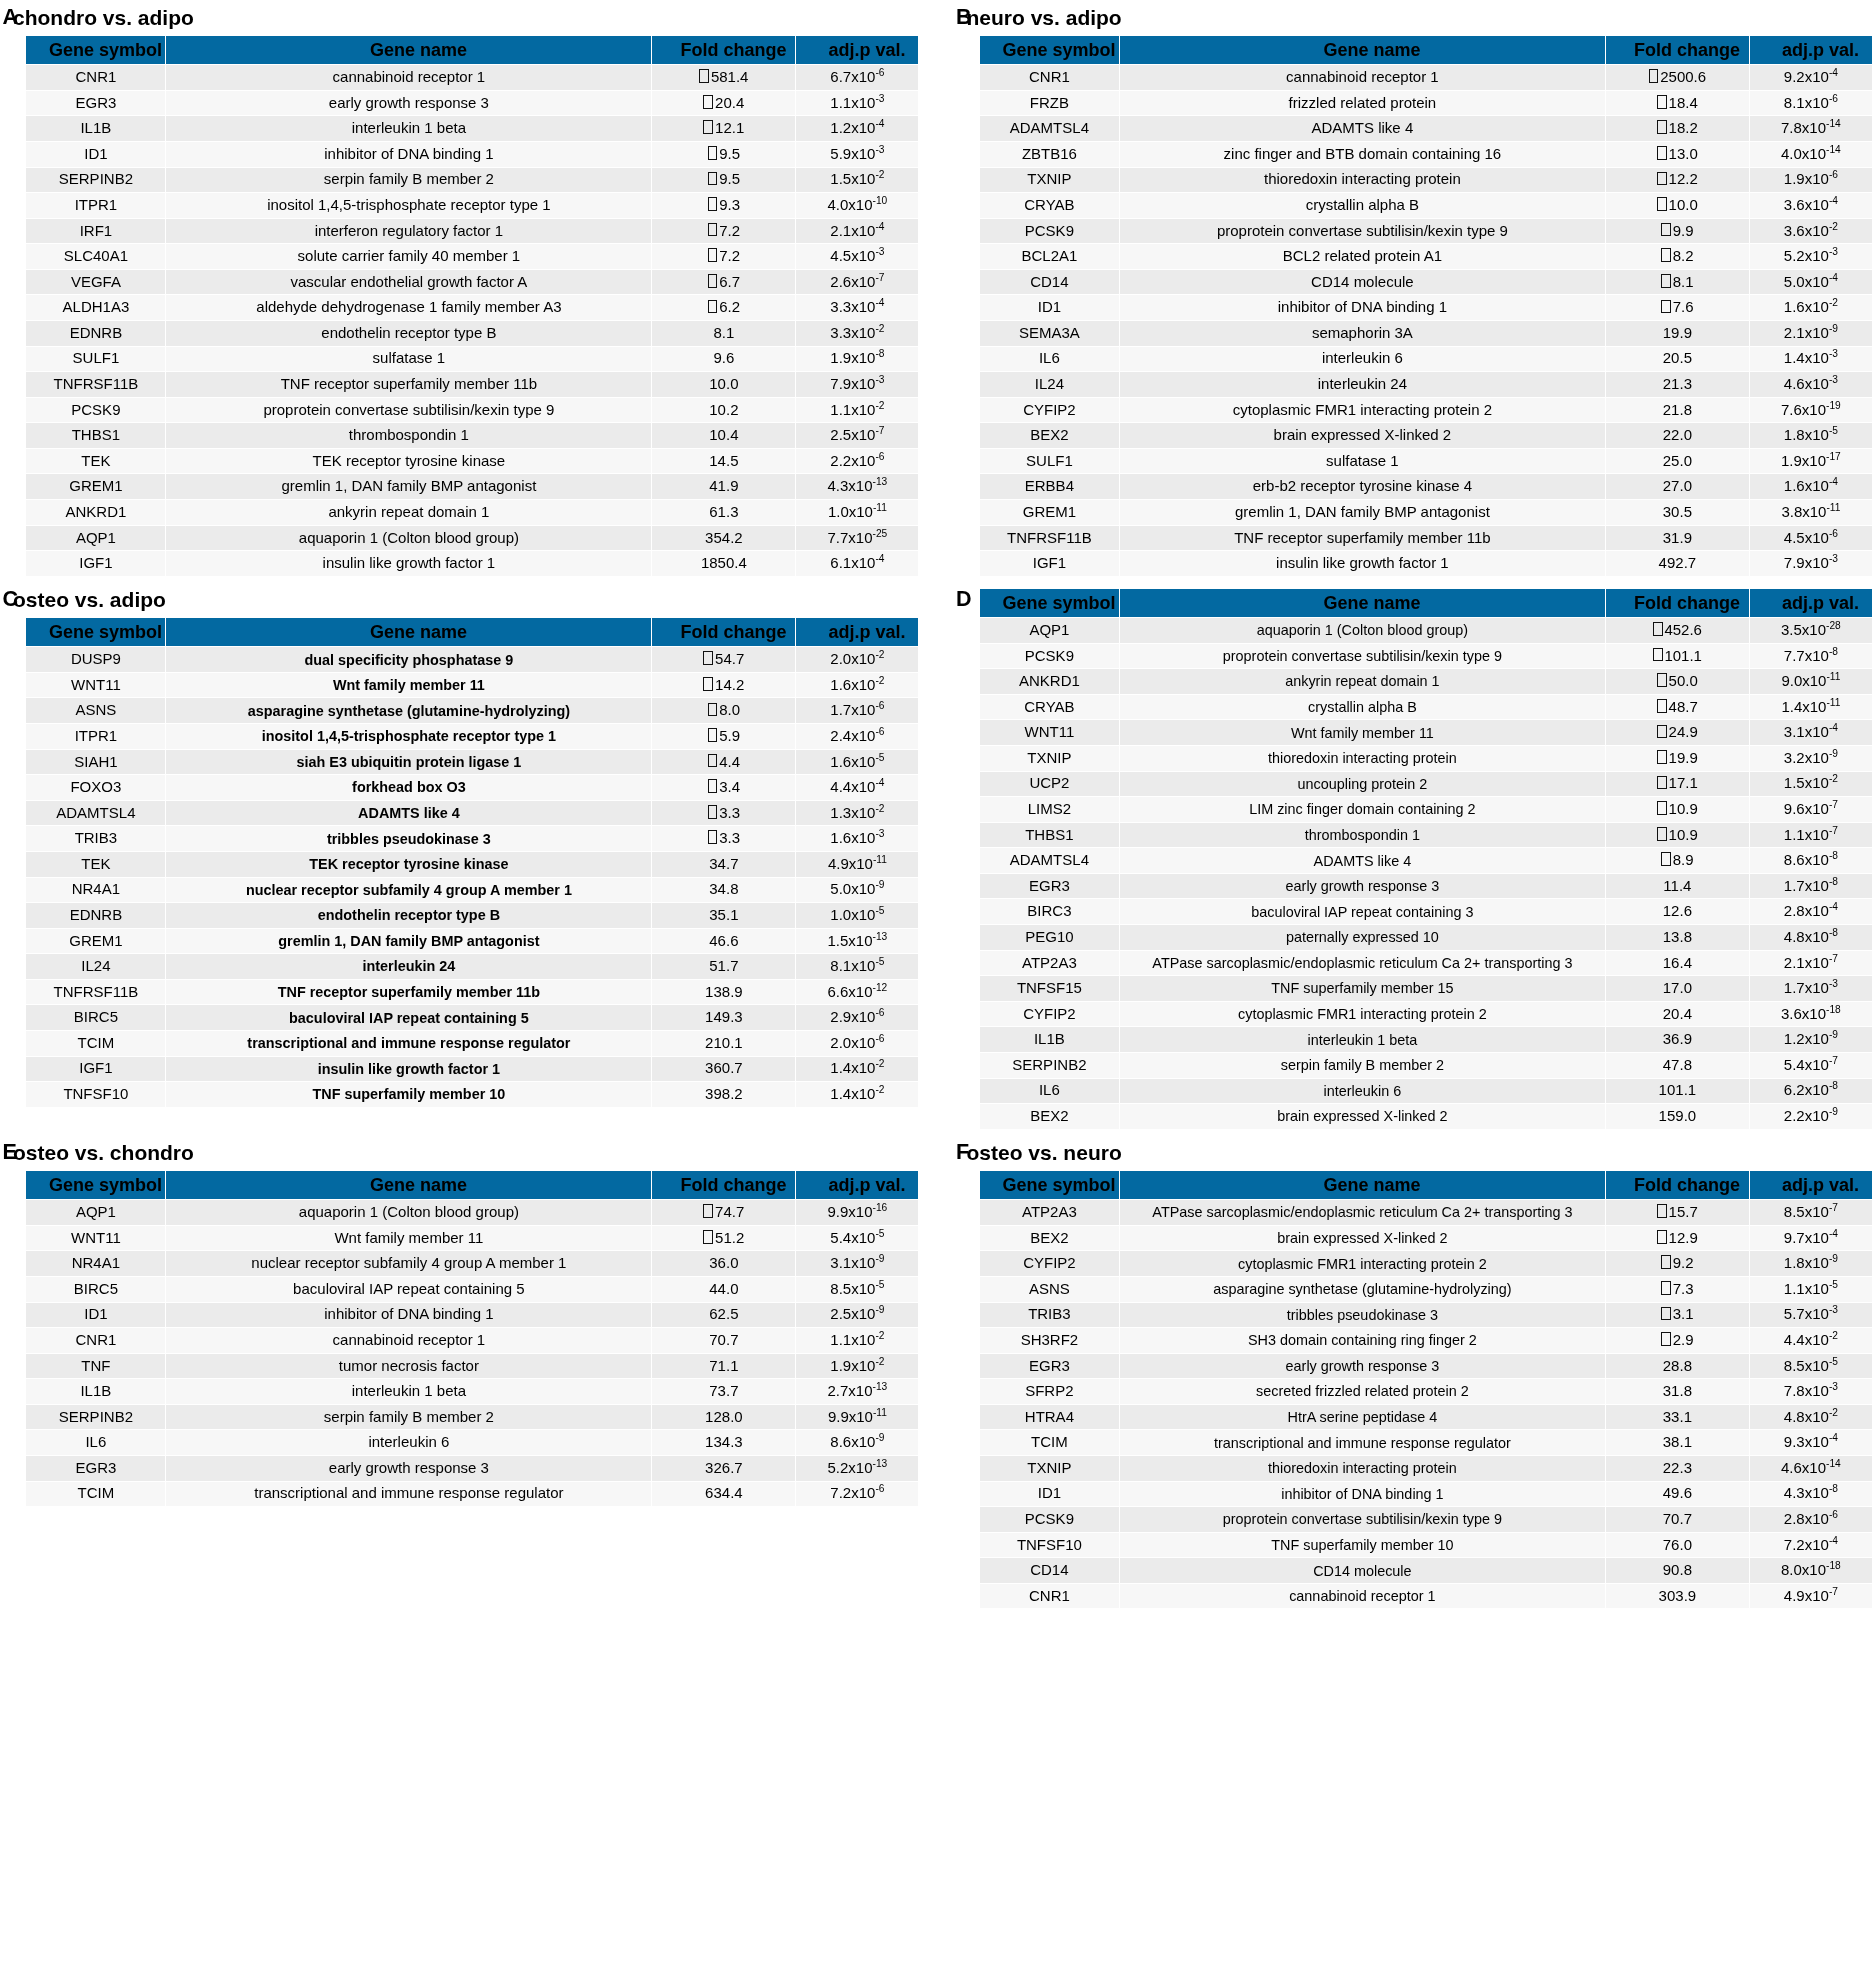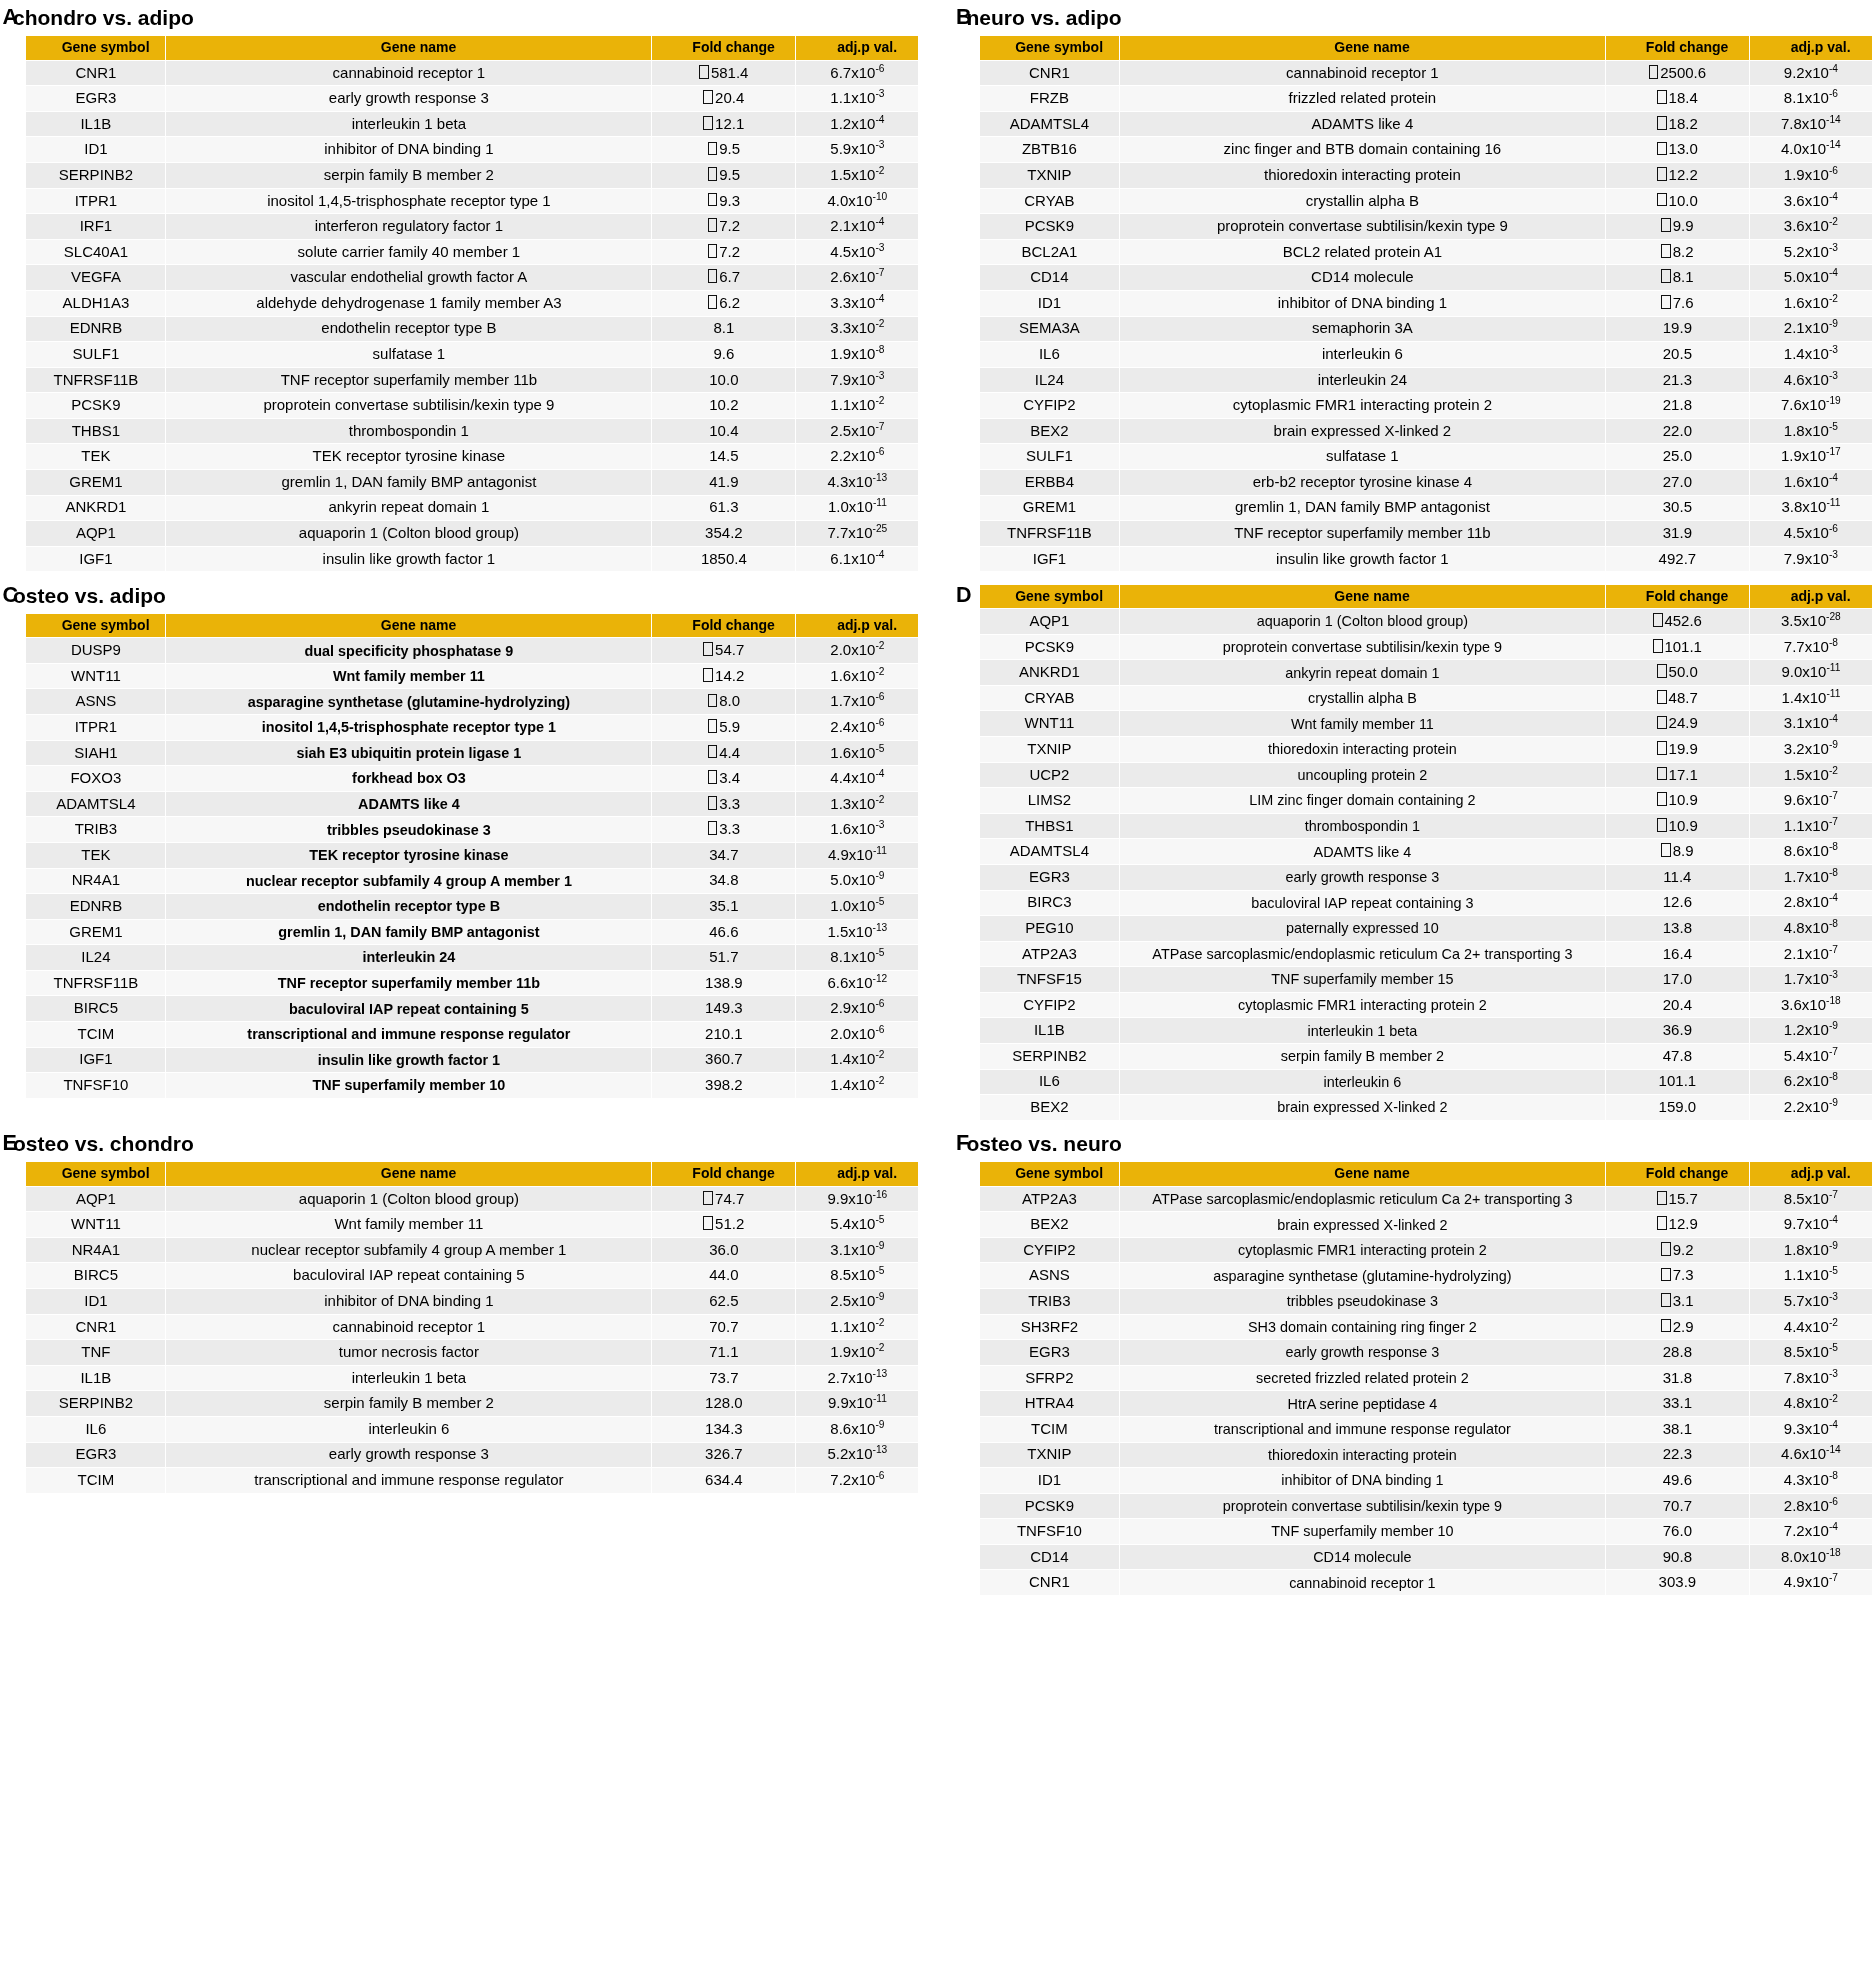--- a/index.html
+++ b/index.html
@@ -56,23 +56,23 @@
   table.gt th, table.gt td {
     border: 0.9px solid #ffffff;
     font-size: 15px;
     padding: 3.9px 2.6px;
     text-align: center;
     line-height: 1.12;
     white-space: nowrap;
     overflow: hidden;
   }
   table.gt th {
-    background: #eab308;
+    background: #0369a1;
     font-weight: bold;
-    font-size: 14px;
+    font-size: 18px;
     padding-left: 22px;
   }
   table.gt tbody tr:nth-child(odd) td {
     background: #ebebeb;
   }
   table.gt tbody tr:nth-child(even) td {
     background: #f7f7f7;
   }
   col.c-sym { width: 140px; }
   col.c-name { width: 486px; }

